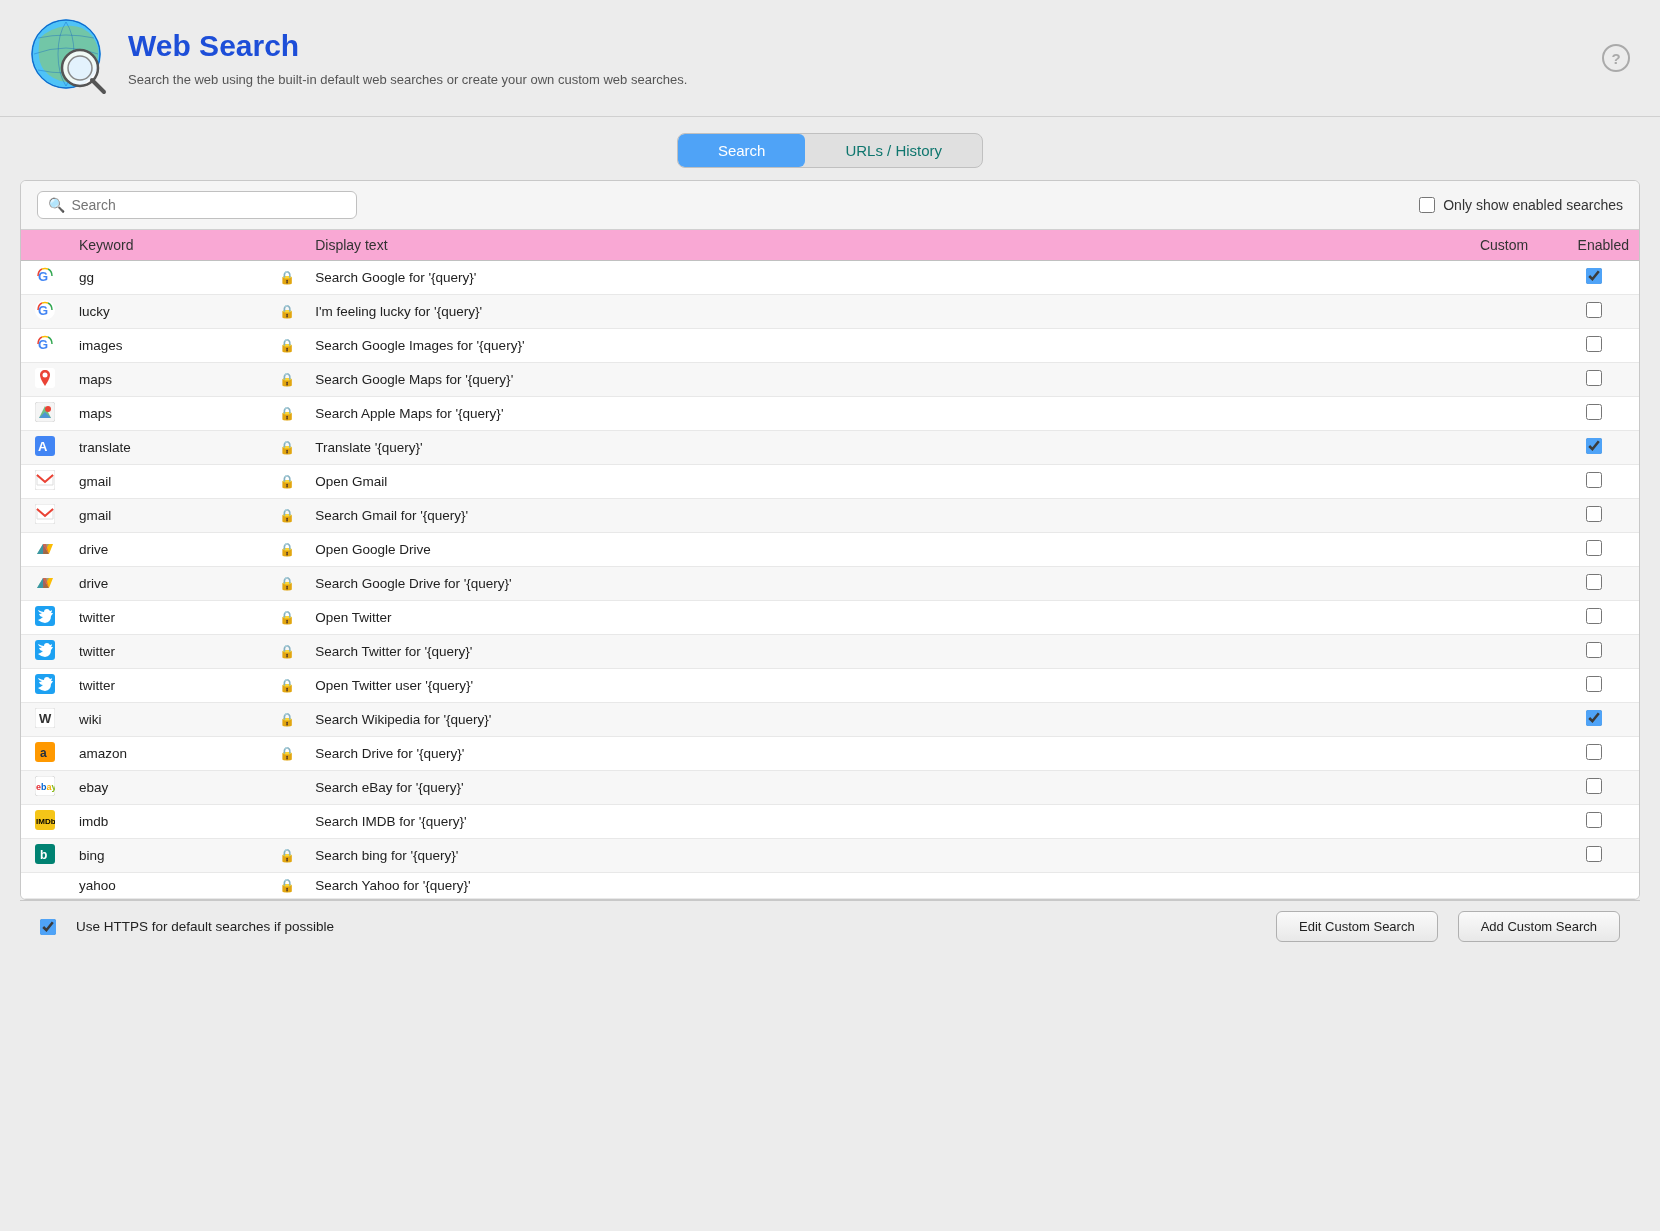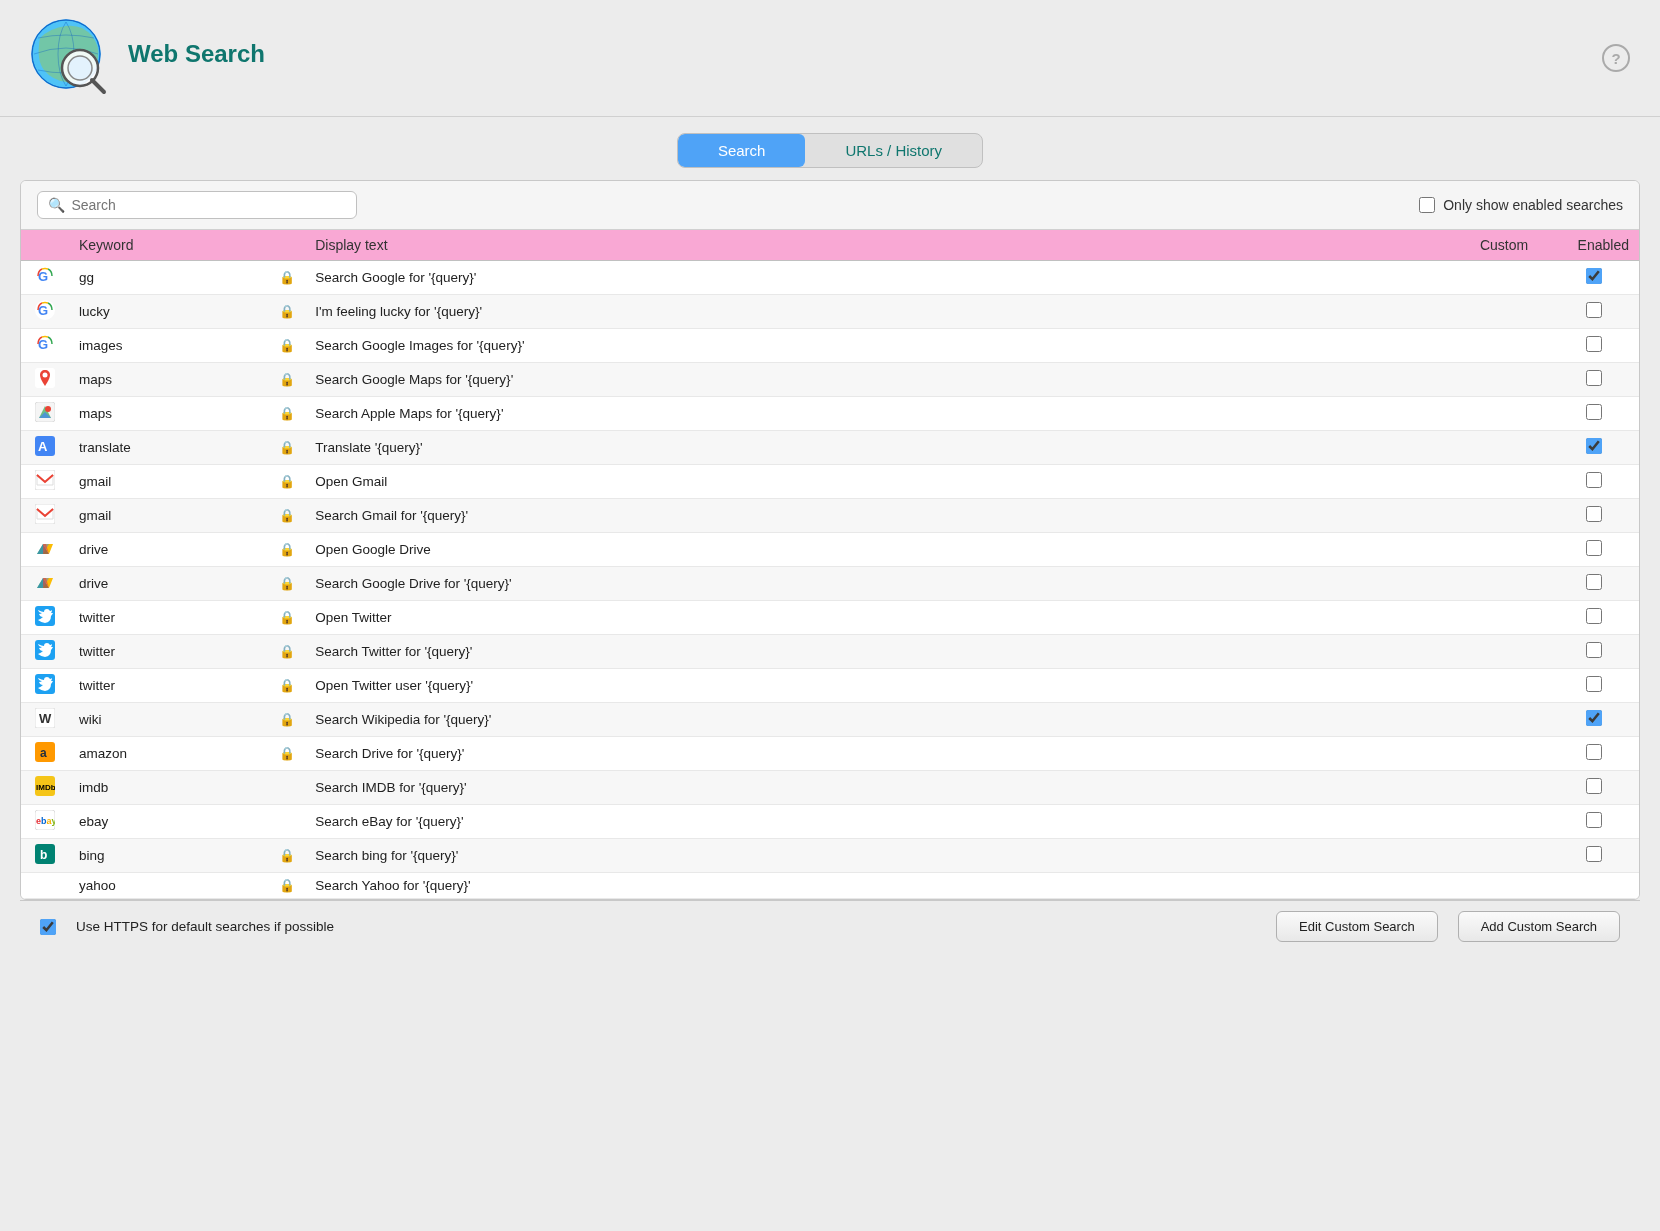--- a/index.html
+++ b/index.html
@@ -21,23 +21,23 @@
     }
 
     .header-icon {
       width: 80px;
       height: 80px;
       margin-right: 18px;
       flex-shrink: 0;
     }
 
     .header-text h1 {
-      font-size: 24px;
+      font-size: 30px;
       font-weight: 600;
-      color: #0f766e;
+      color: #1d4ed8;
       margin-bottom: 9px;
     }
 
     .header-text p {
       font-size: 13px;
       color: #555;
     }
 
     .help-btn {
       margin-left: auto;
@@ -267,20 +267,21 @@
       <path d="M8,20 Q36,14 64,20" fill="none" stroke="#1565c0" stroke-width="0.8" opacity="0.5"></path>
       <path d="M8,52 Q36,58 64,52" fill="none" stroke="#1565c0" stroke-width="0.8" opacity="0.5"></path>
 
       <circle cx="50" cy="50" r="18" fill="white" fill-opacity="0.9" stroke="#555" stroke-width="2.5"></circle>
       <circle cx="50" cy="50" r="12" fill="#e3f2fd" stroke="#888" stroke-width="1.5"></circle>
       <line x1="62" y1="62" x2="74" y2="74" stroke="#555" stroke-width="4" stroke-linecap="round"></line>
     </svg>
   </div>
   <div class="header-text">
     <h1>Web Search</h1>
+    <p>Search the web using the built-in default web searches or create your own custom web searches.</p>
   </div>
   <button class="help-btn">?</button>
 </div>
 
 <div class="tabs-row">
   <div class="tab-container">
     <button class="tab active">Search</button>
     <button class="tab">URLs / History</button>
   </div>
 </div>
@@ -523,48 +524,48 @@
     <td>amazon</td>
     <td class="col-lock">🔒</td>
     <td>Search Drive for '{query}'</td>
     <td class="col-custom"></td>
     <td class="col-enabled">
       <input type="checkbox" class="cb-enabled" style="">
     </td>
   </tr>
           <tr>
     <td class="col-icon"><svg width="20" height="20" viewBox="0 0 20 20">
-      <rect width="20" height="20" rx="3" fill="#f5c518"></rect>
-      <text x="1" y="14" font-size="8" font-weight="bold" fill="#000">IMDb</text>
-    </svg></td>
-    <td>imdb</td>
-    <td class="col-lock"></td>
-    <td>Search IMDB for '{query}'</td>
-    <td class="col-custom"></td>
-    <td class="col-enabled">
-      <input type="checkbox" class="cb-enabled" style="">
-    </td>
-  </tr>
-          <tr>
-    <td class="col-icon"><svg width="20" height="20" viewBox="0 0 20 20">
       <rect width="20" height="20" rx="3" fill="#fff" stroke="#ddd"></rect>
       <text x="1" y="14" font-size="9" font-weight="bold">
         <tspan fill="#e53238">e</tspan><tspan fill="#0064d2">b</tspan><tspan fill="#f5af02">a</tspan><tspan fill="#86b817">y</tspan>
       </text>
     </svg></td>
     <td>ebay</td>
     <td class="col-lock"></td>
     <td>Search eBay for '{query}'</td>
     <td class="col-custom"></td>
     <td class="col-enabled">
       <input type="checkbox" class="cb-enabled" style="">
     </td>
   </tr>
           <tr>
     <td class="col-icon"><svg width="20" height="20" viewBox="0 0 20 20">
+      <rect width="20" height="20" rx="3" fill="#f5c518"></rect>
+      <text x="1" y="14" font-size="8" font-weight="bold" fill="#000">IMDb</text>
+    </svg></td>
+    <td>imdb</td>
+    <td class="col-lock"></td>
+    <td>Search IMDB for '{query}'</td>
+    <td class="col-custom"></td>
+    <td class="col-enabled">
+      <input type="checkbox" class="cb-enabled" style="">
+    </td>
+  </tr>
+          <tr>
+    <td class="col-icon"><svg width="20" height="20" viewBox="0 0 20 20">
       <rect width="20" height="20" rx="3" fill="#008272"></rect>
       <text x="5" y="15" font-size="12" font-weight="bold" fill="white">b</text>
     </svg></td>
     <td>bing</td>
     <td class="col-lock">🔒</td>
     <td>Search bing for '{query}'</td>
     <td class="col-custom"></td>
     <td class="col-enabled">
       <input type="checkbox" class="cb-enabled" style="">
     </td>

